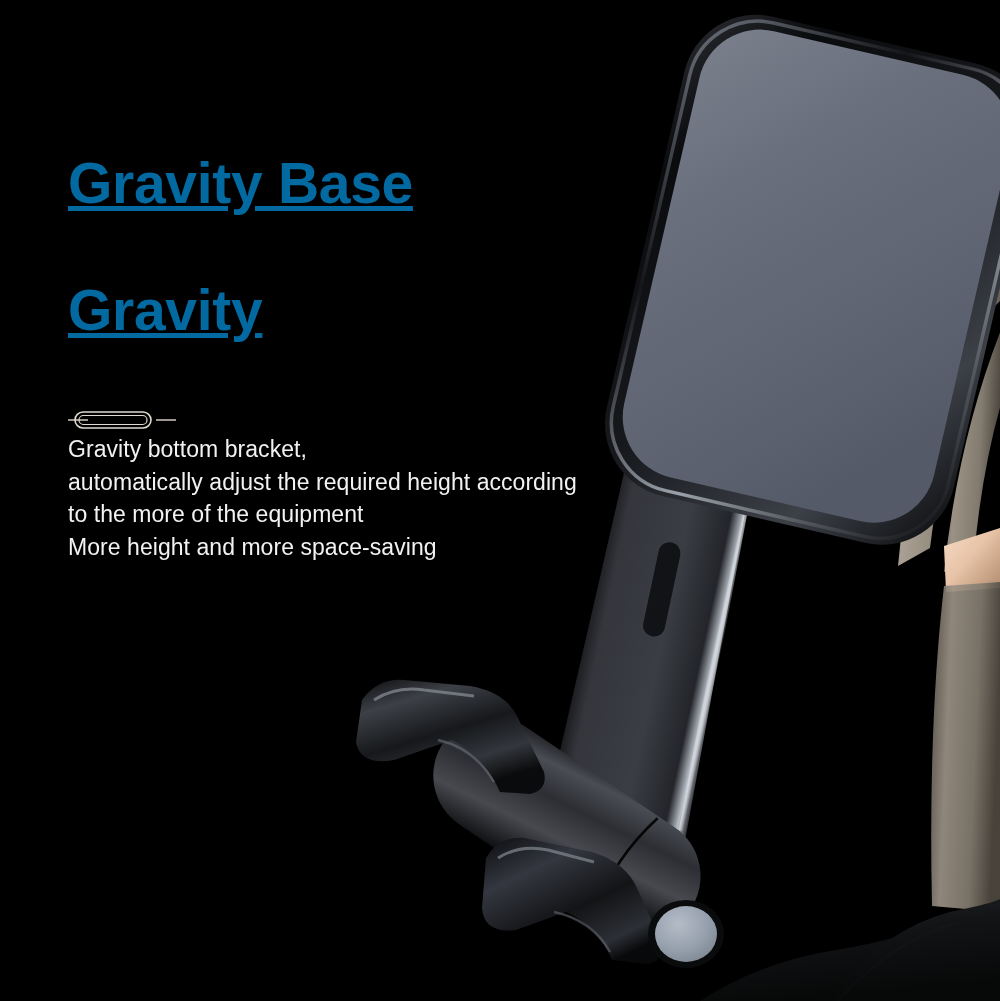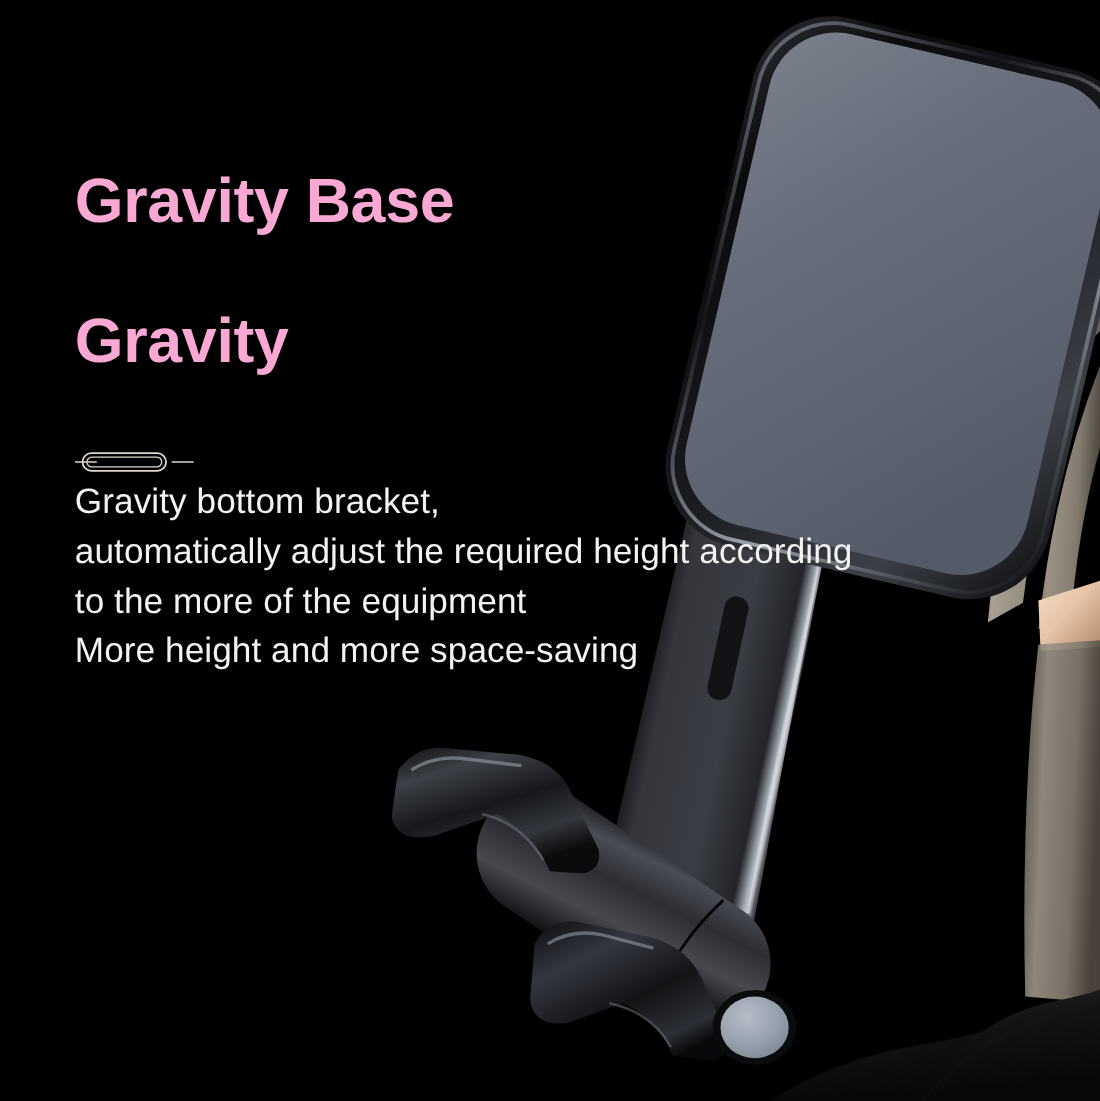--- a/index.html
+++ b/index.html
@@ -31,21 +31,21 @@
     line-height: 1.12;
     letter-spacing: -0.3px;
     margin: 0;
     white-space: pre-line;
   }
   #headline .hl-line { display: block; }
 
   #subcopy {
     margin-top: 26px;
     color: #f2f2f2;
-    font-size: 32px;
+    font-size: 23px;
     font-weight: 300;
     line-height: 1.42;
     letter-spacing: 0.05px;
   }
   #subcopy .sub-line { display: block; white-space: pre; }
 
   
   #divider {
     position: absolute;
     left: 0px;
@@ -215,21 +215,21 @@
         <ellipse cx="686" cy="934" rx="38" ry="34" fill="#0a0b0c"></ellipse>
         <ellipse cx="686" cy="934" rx="31" ry="28" fill="url(#gCap)"></ellipse>
       </g>
 
       <path d="M 700 1001 Q 760 962 836 950 Q 900 940 940 920 L 1001 902 L 1001 1001 Z" fill="url(#gBase)" opacity="0.95"></path>
     </svg>
   </div>
 
   <div id="text-panel">
 
-    <h1 id="headline" style="color: #f9a8d4;">
+    <h1 id="headline" style="color: #0369a1; text-decoration: underline;">
       <span class="hl-line">Gravity Base</span>
       <span class="hl-line">Gravity</span>
     </h1>
 
     <div id="subcopy" style="color: rgb(242, 242, 242);">
       <span class="sub-line">Gravity bottom bracket,</span>
       <span class="sub-line">automatically adjust the required height according</span>
       <span class="sub-line">to the more of the equipment</span>
       <span class="sub-line">More height and more space-saving</span>
     </div>

